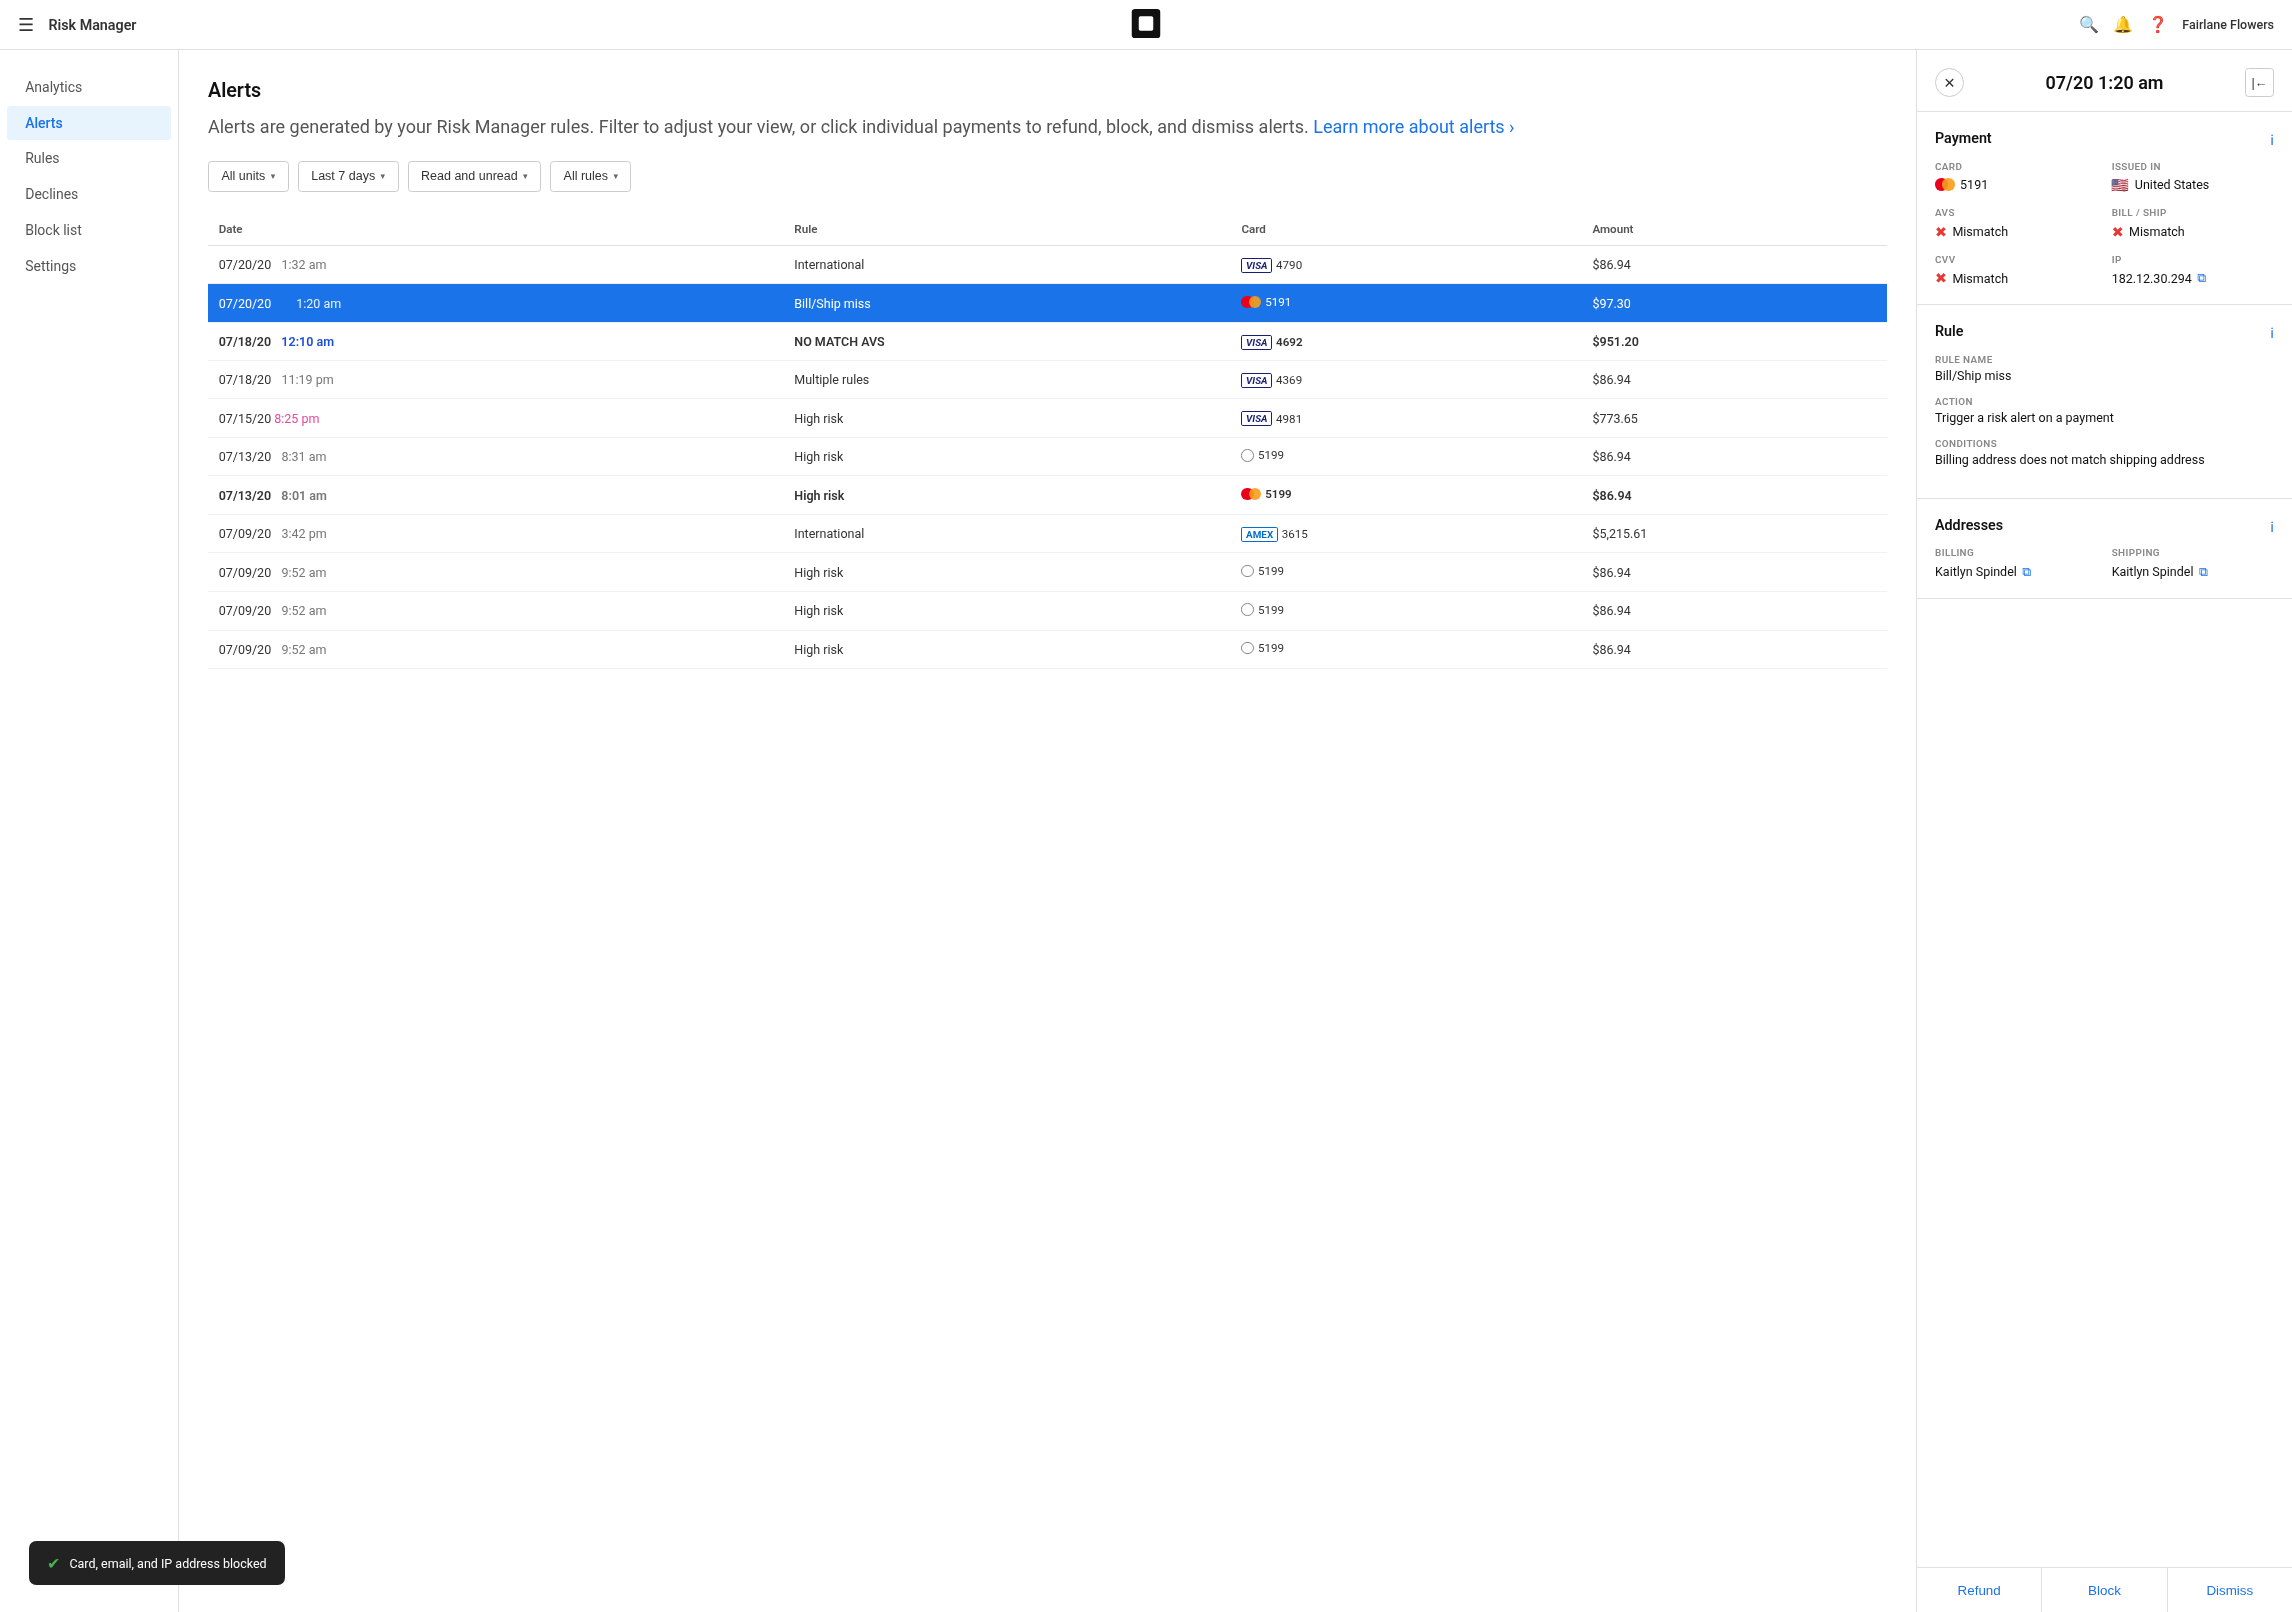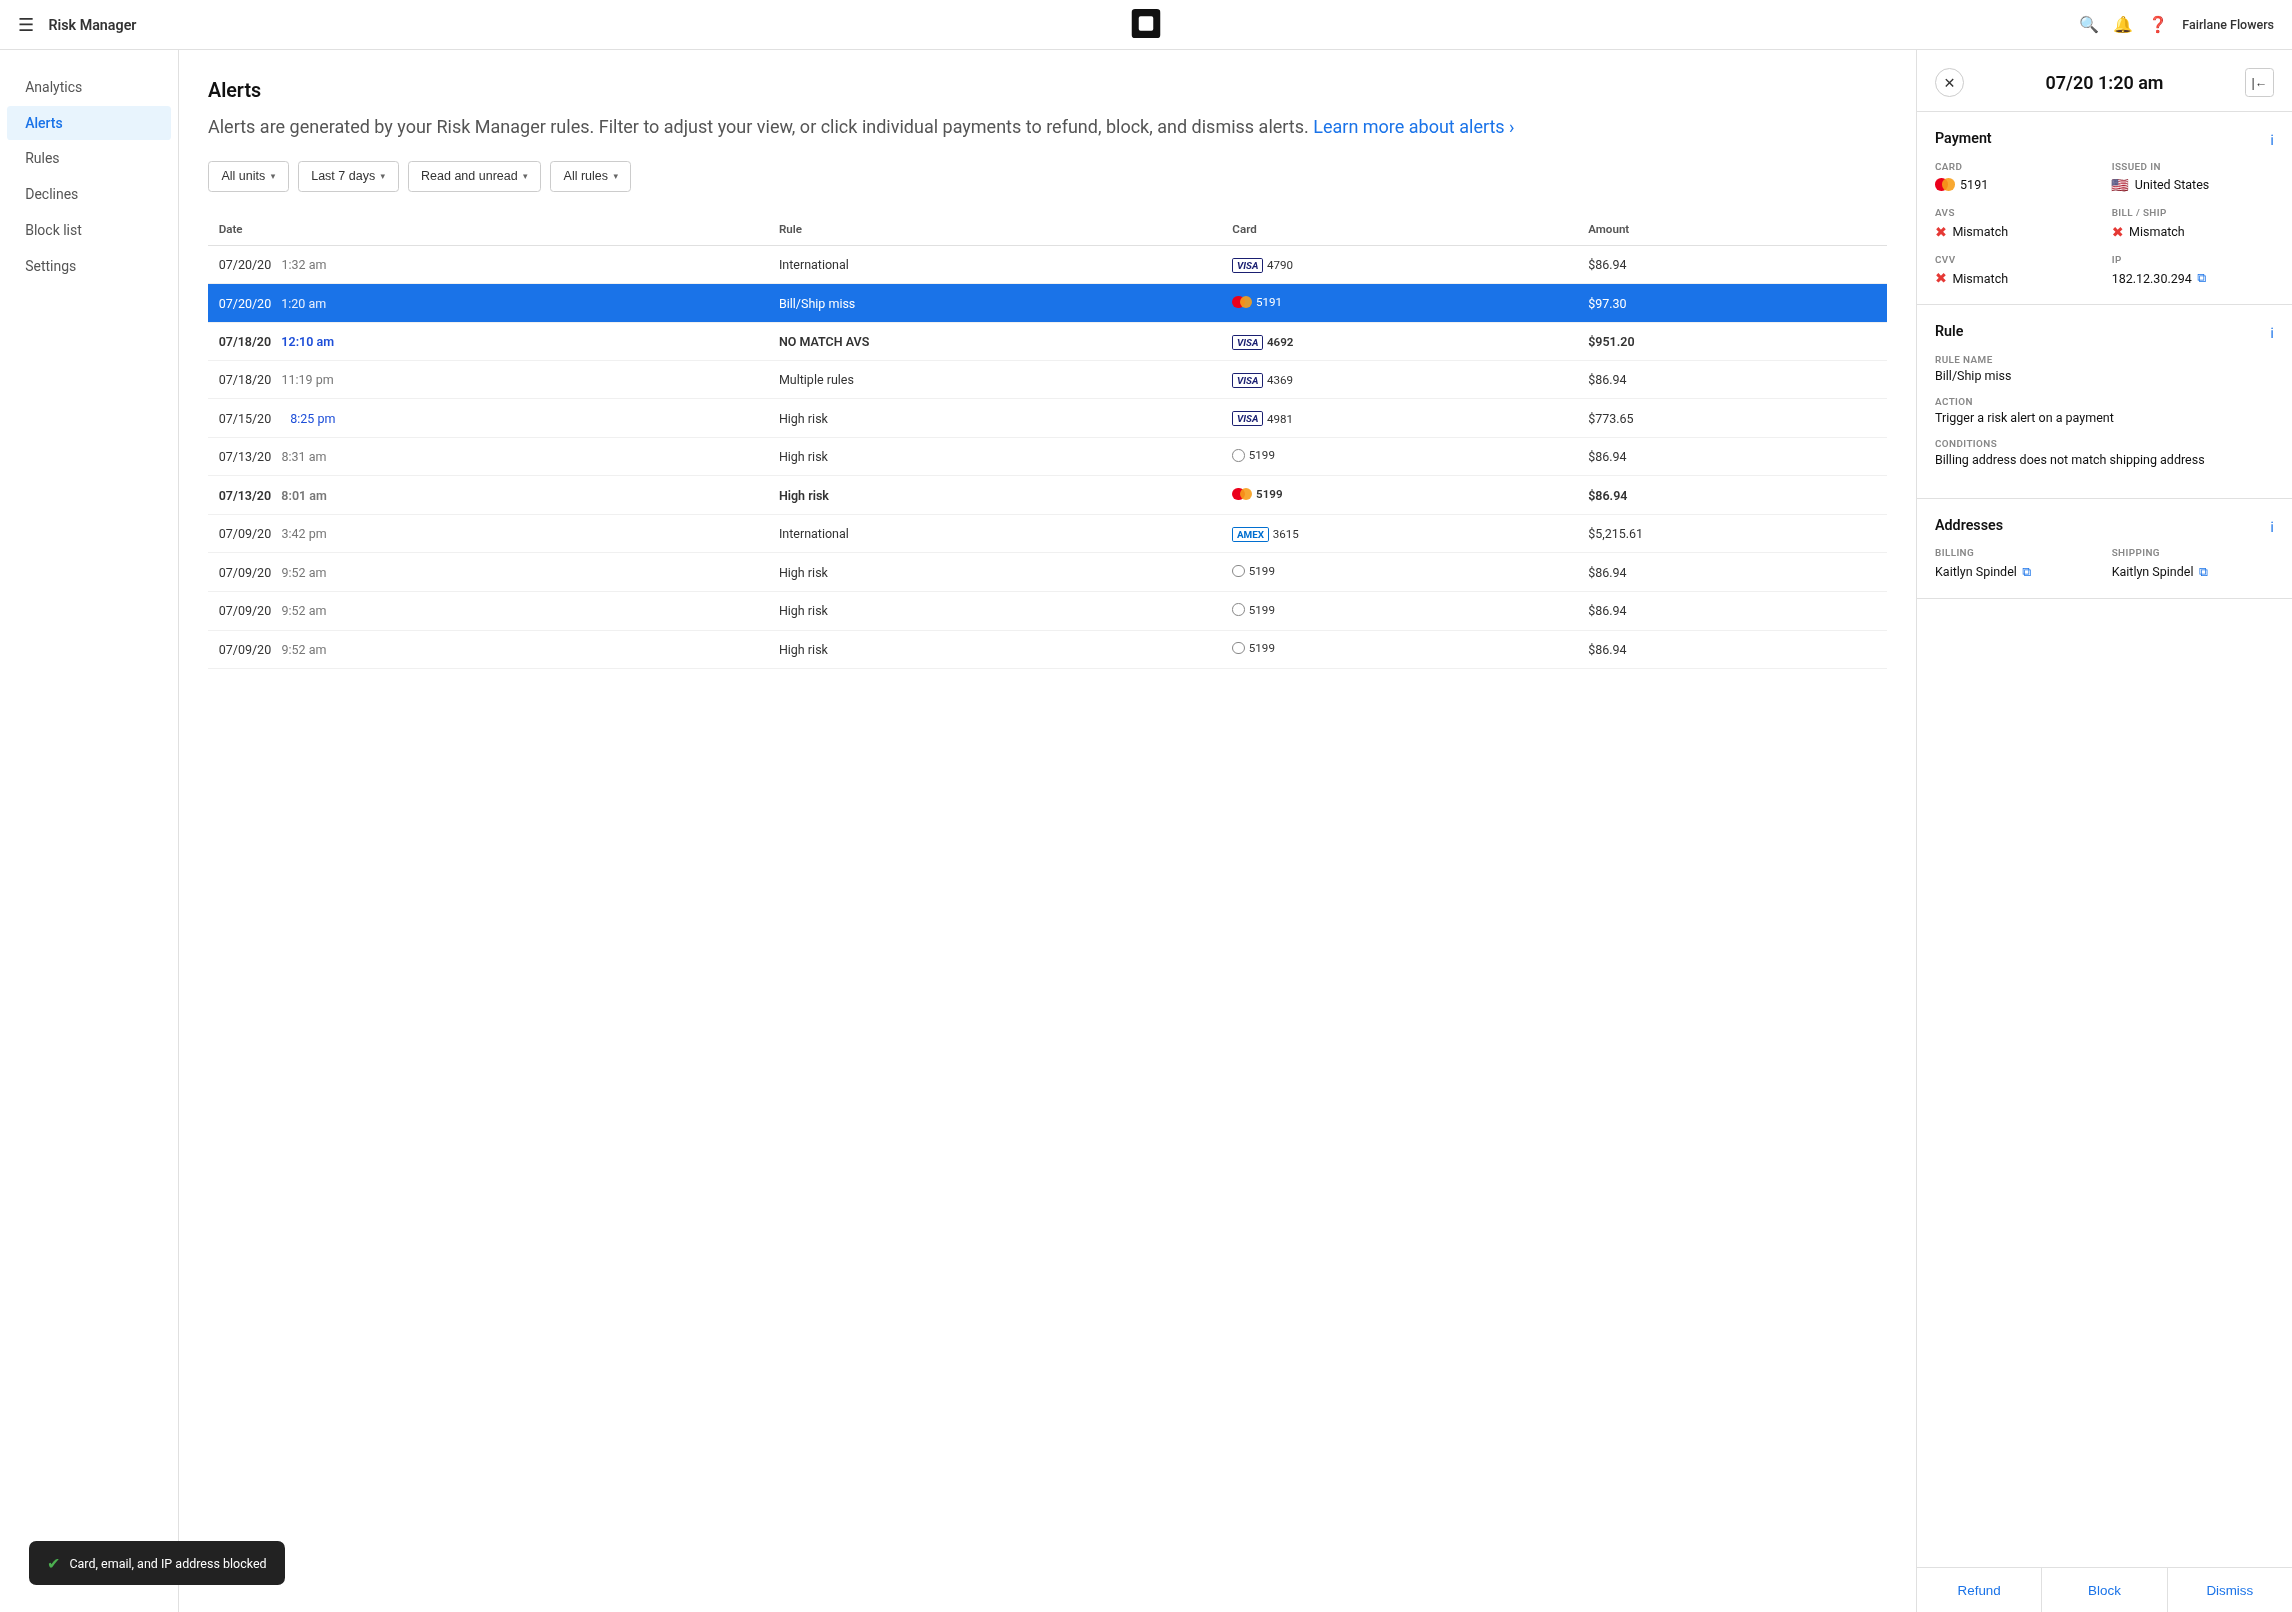--- a/index.html
+++ b/index.html
@@ -192,21 +192,21 @@
         <span class="card-chip">
           <span class="visa-logo">VISA</span>
           <span>4790</span>
         </span>
       </td>
       <td>$86.94</td>
     </tr>
           <tr class="selected">
       <td style="white-space:nowrap;">
         <span>07/20/20</span>
-        <span style="margin-left:7px;color:#e8f0fe">1:20 am</span>
+        <span style="margin-left:22px;color:#e8f0fe">1:20 am</span>
       </td>
       <td>Bill/Ship miss</td>
       <td>
         <span class="card-chip">
           <span class="mastercard-icon"></span>
           <span>5191</span>
         </span>
       </td>
       <td>$97.30</td>
     </tr>
@@ -234,21 +234,21 @@
         <span class="card-chip">
           <span class="visa-logo">VISA</span>
           <span>4369</span>
         </span>
       </td>
       <td>$86.94</td>
     </tr>
           <tr>
       <td style="white-space:nowrap;">
         <span>07/15/20</span>
-        <span style="margin-left:16px;color:#1d4ed8">8:25 pm</span>
+        <span style="margin-left:0;color:#ec4899">8:25 pm</span>
       </td>
       <td>High risk</td>
       <td>
         <span class="card-chip">
           <span class="visa-logo">VISA</span>
           <span>4981</span>
         </span>
       </td>
       <td>$773.65</td>
     </tr>

